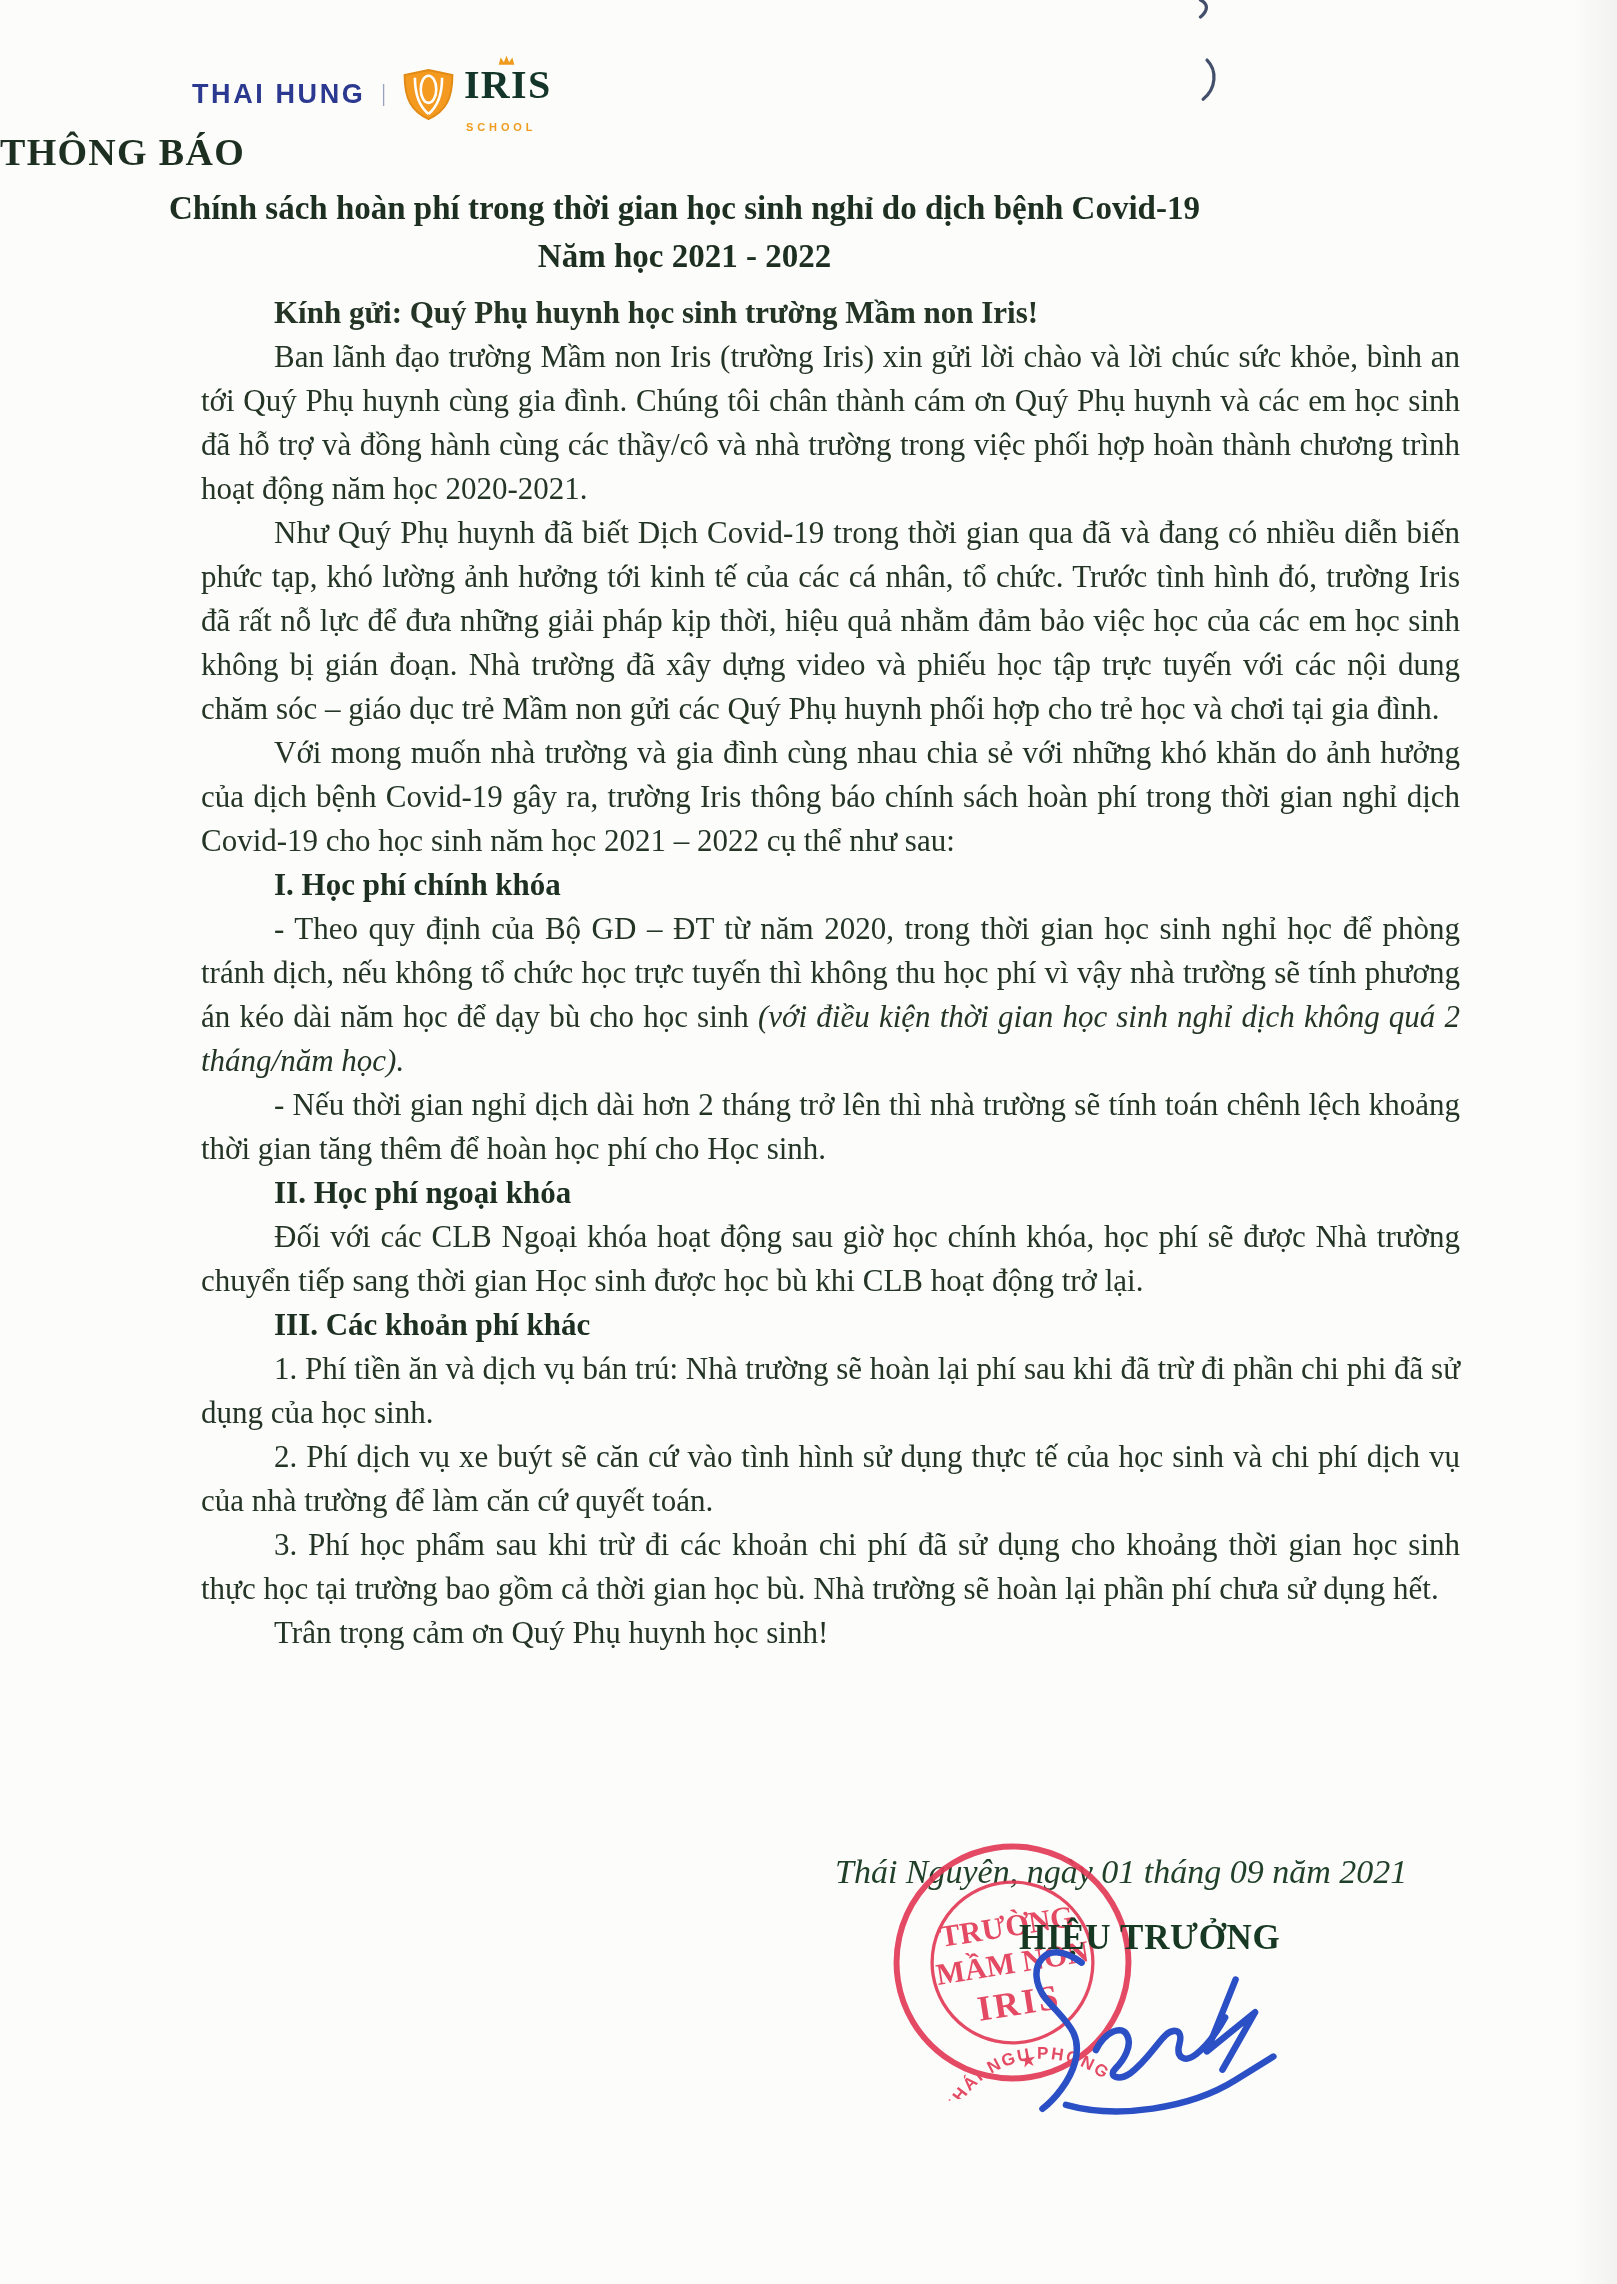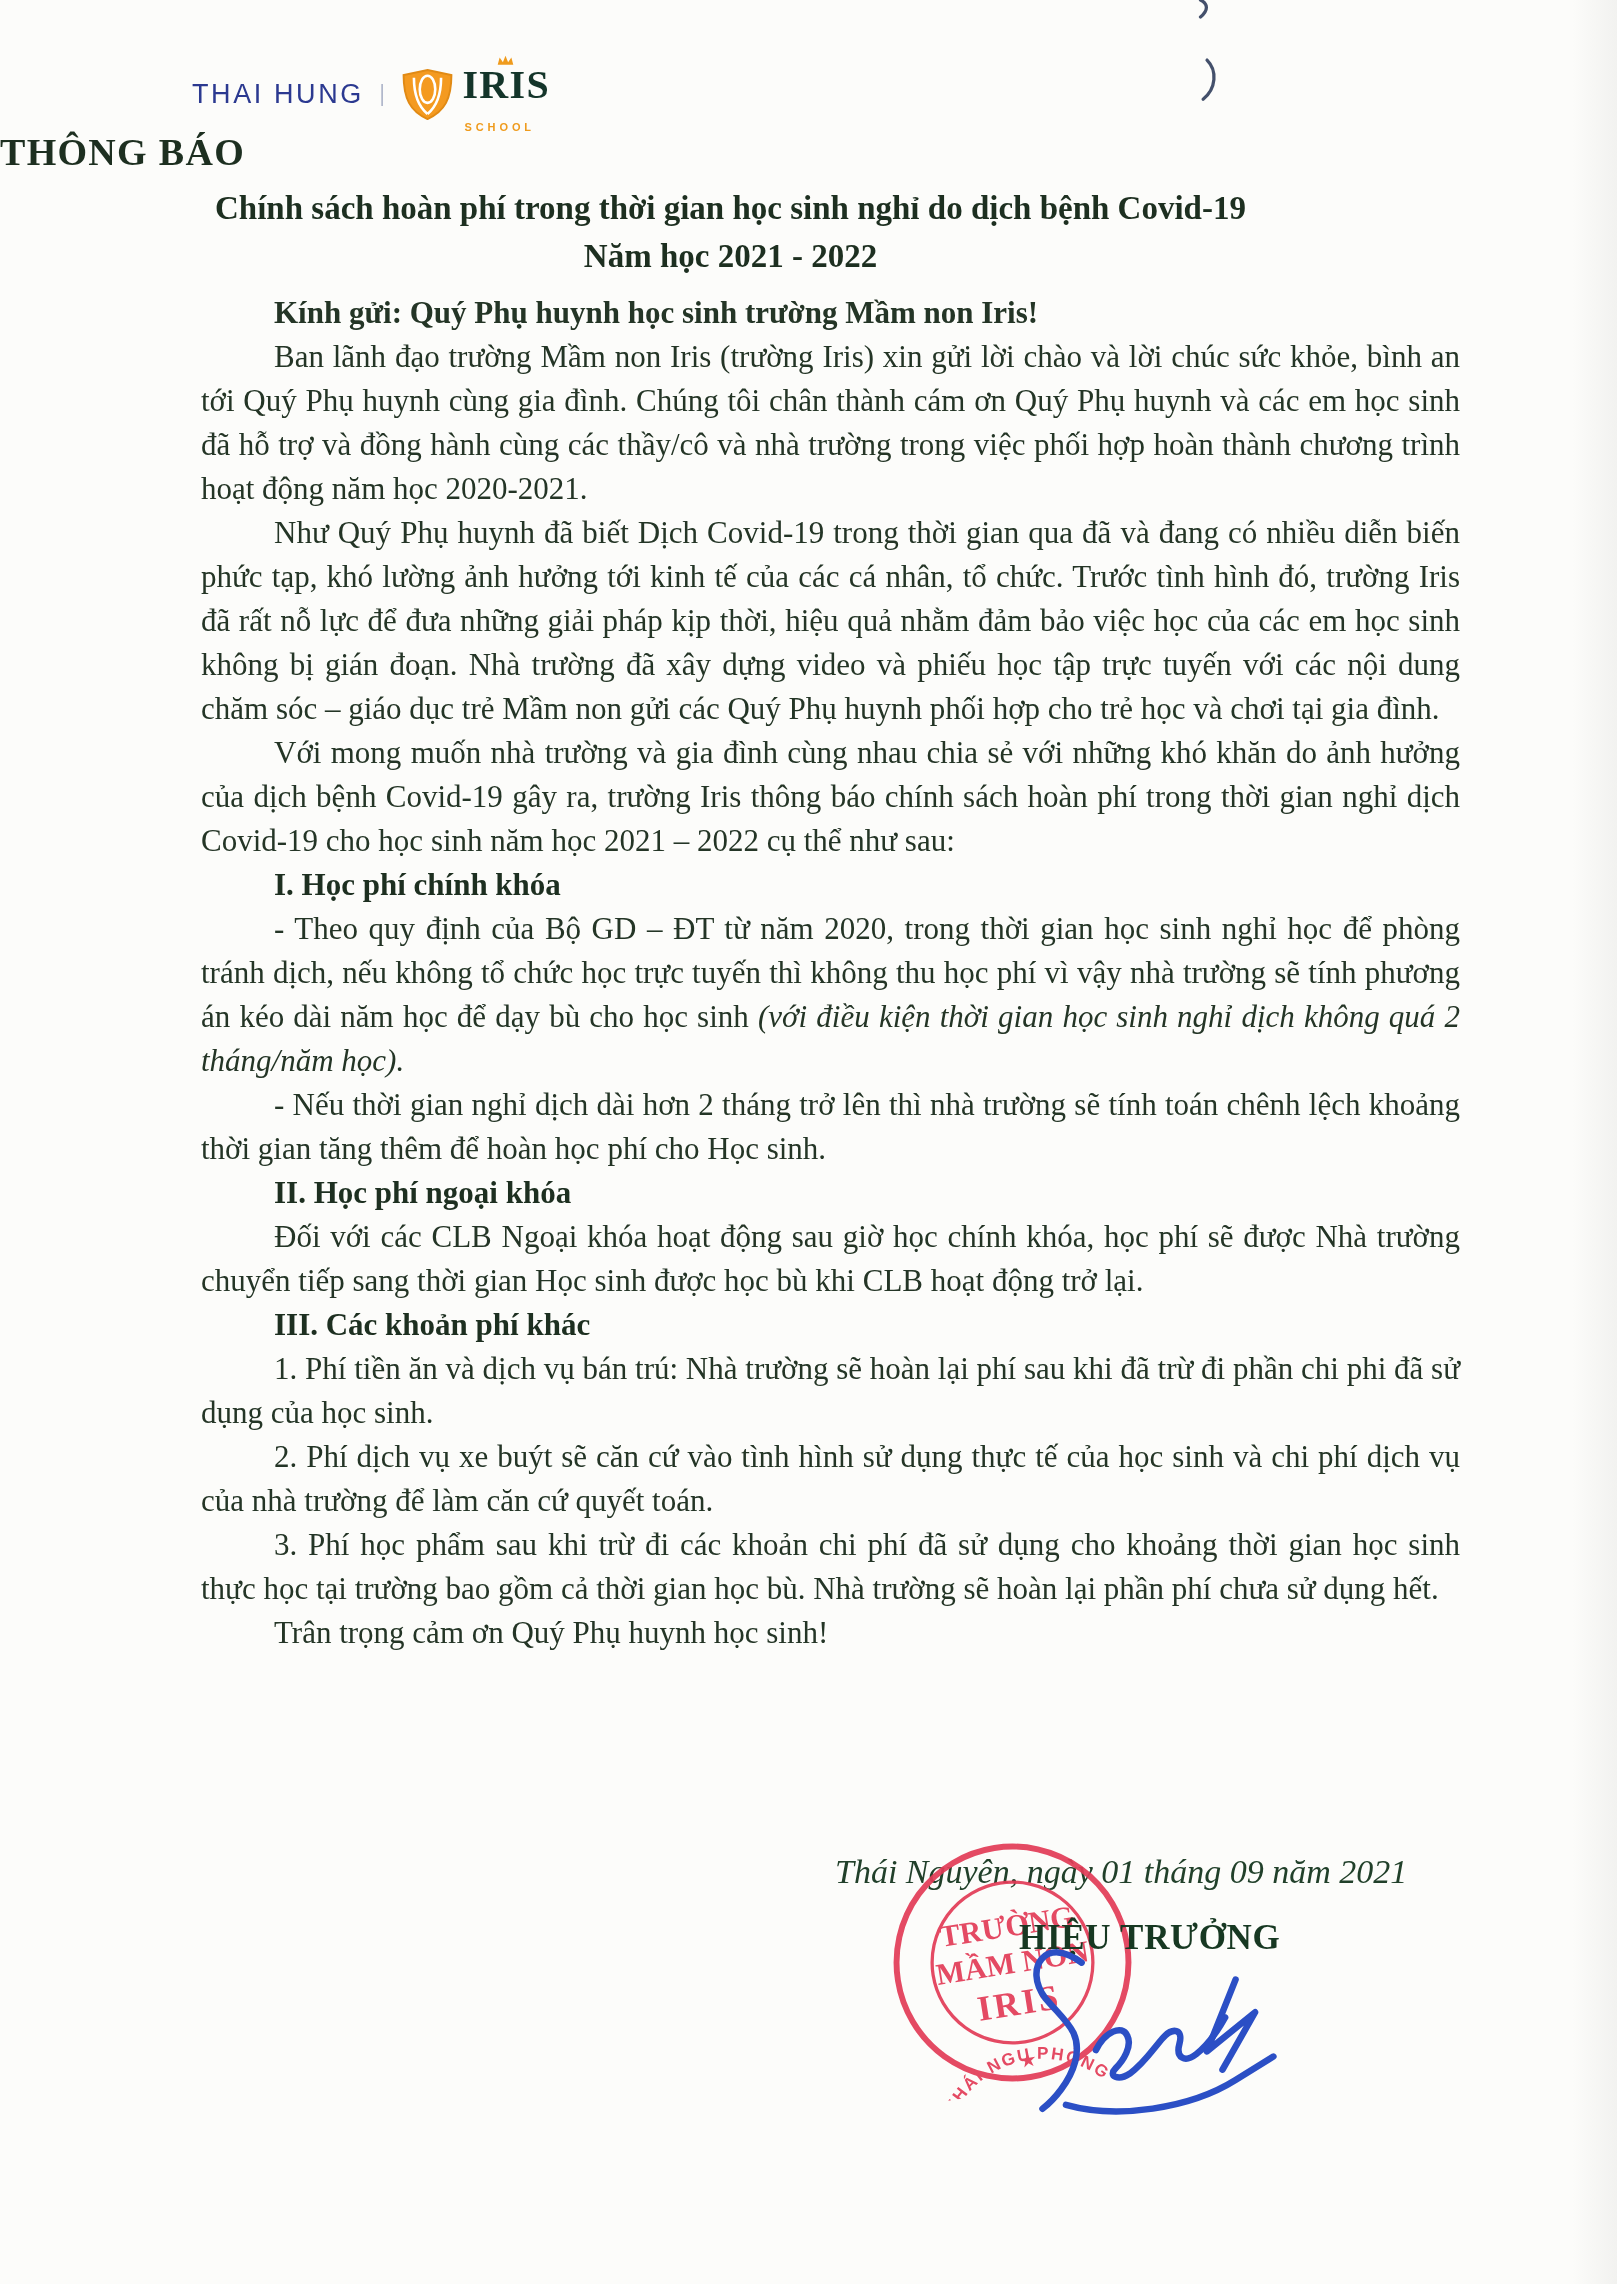--- a/index.html
+++ b/index.html
@@ -11,21 +11,21 @@
     color:#243526;
     overflow:hidden;
   }
   
   .logo-row {
     position:absolute; left:192px; top:63px;
     display:flex; align-items:center; height:63px;
   }
   .brand-thaihung {
     font-family:"Liberation Sans", sans-serif;
-    font-weight:normal; font-size:27px; letter-spacing:2.6px;
+    font-weight:bold; font-size:27px; letter-spacing:2.6px;
     color:#2b3990;
   }
   .brand-divider { color:#9aa3bd; font-size:26px; margin:0 15.7px 3.9px 15.7px; font-weight:normal; }
   .shield-wrap { width:53px; height:53px; margin-right:9px; }
   .iris-col { display:flex; flex-direction:column; line-height:1; position:relative; padding-top:9px; }
   .iris-crown { position:absolute; top:-1.3px; left:34px; }
   .iris-name {
     font-family:"Liberation Serif", serif; font-weight:bold;
     font-size:40px; letter-spacing:1.3px; color:#14352a;
   }
@@ -36,21 +36,21 @@
   }
   
   .doc-title {
     position:absolute; top:130px; left:0; width:1618px;
     font-weight:bold; font-size:38px;
     letter-spacing:1.3px; color:#1d2f20;
   }
   .doc-subtitle {
     position:absolute; top:184px; left:0; width:1369px;
     text-align:center; font-weight:bold; font-size:33px;
-    line-height:48px; color:#1d2f20;padding-left:46px;
+    line-height:48px; color:#1d2f20;
   }
   
   .body-flow {
     position:absolute; left:201px; top:291px; width:1259px;
     font-size:31px; line-height:44px;
   }
   .body-flow p { margin:0; text-align:justify; text-indent:73px; }
   .body-flow p.no-justify { text-align:left; }
   .greeting { font-weight:bold; }
   .sec-heading { font-weight:bold; color:#1d2f20; }

